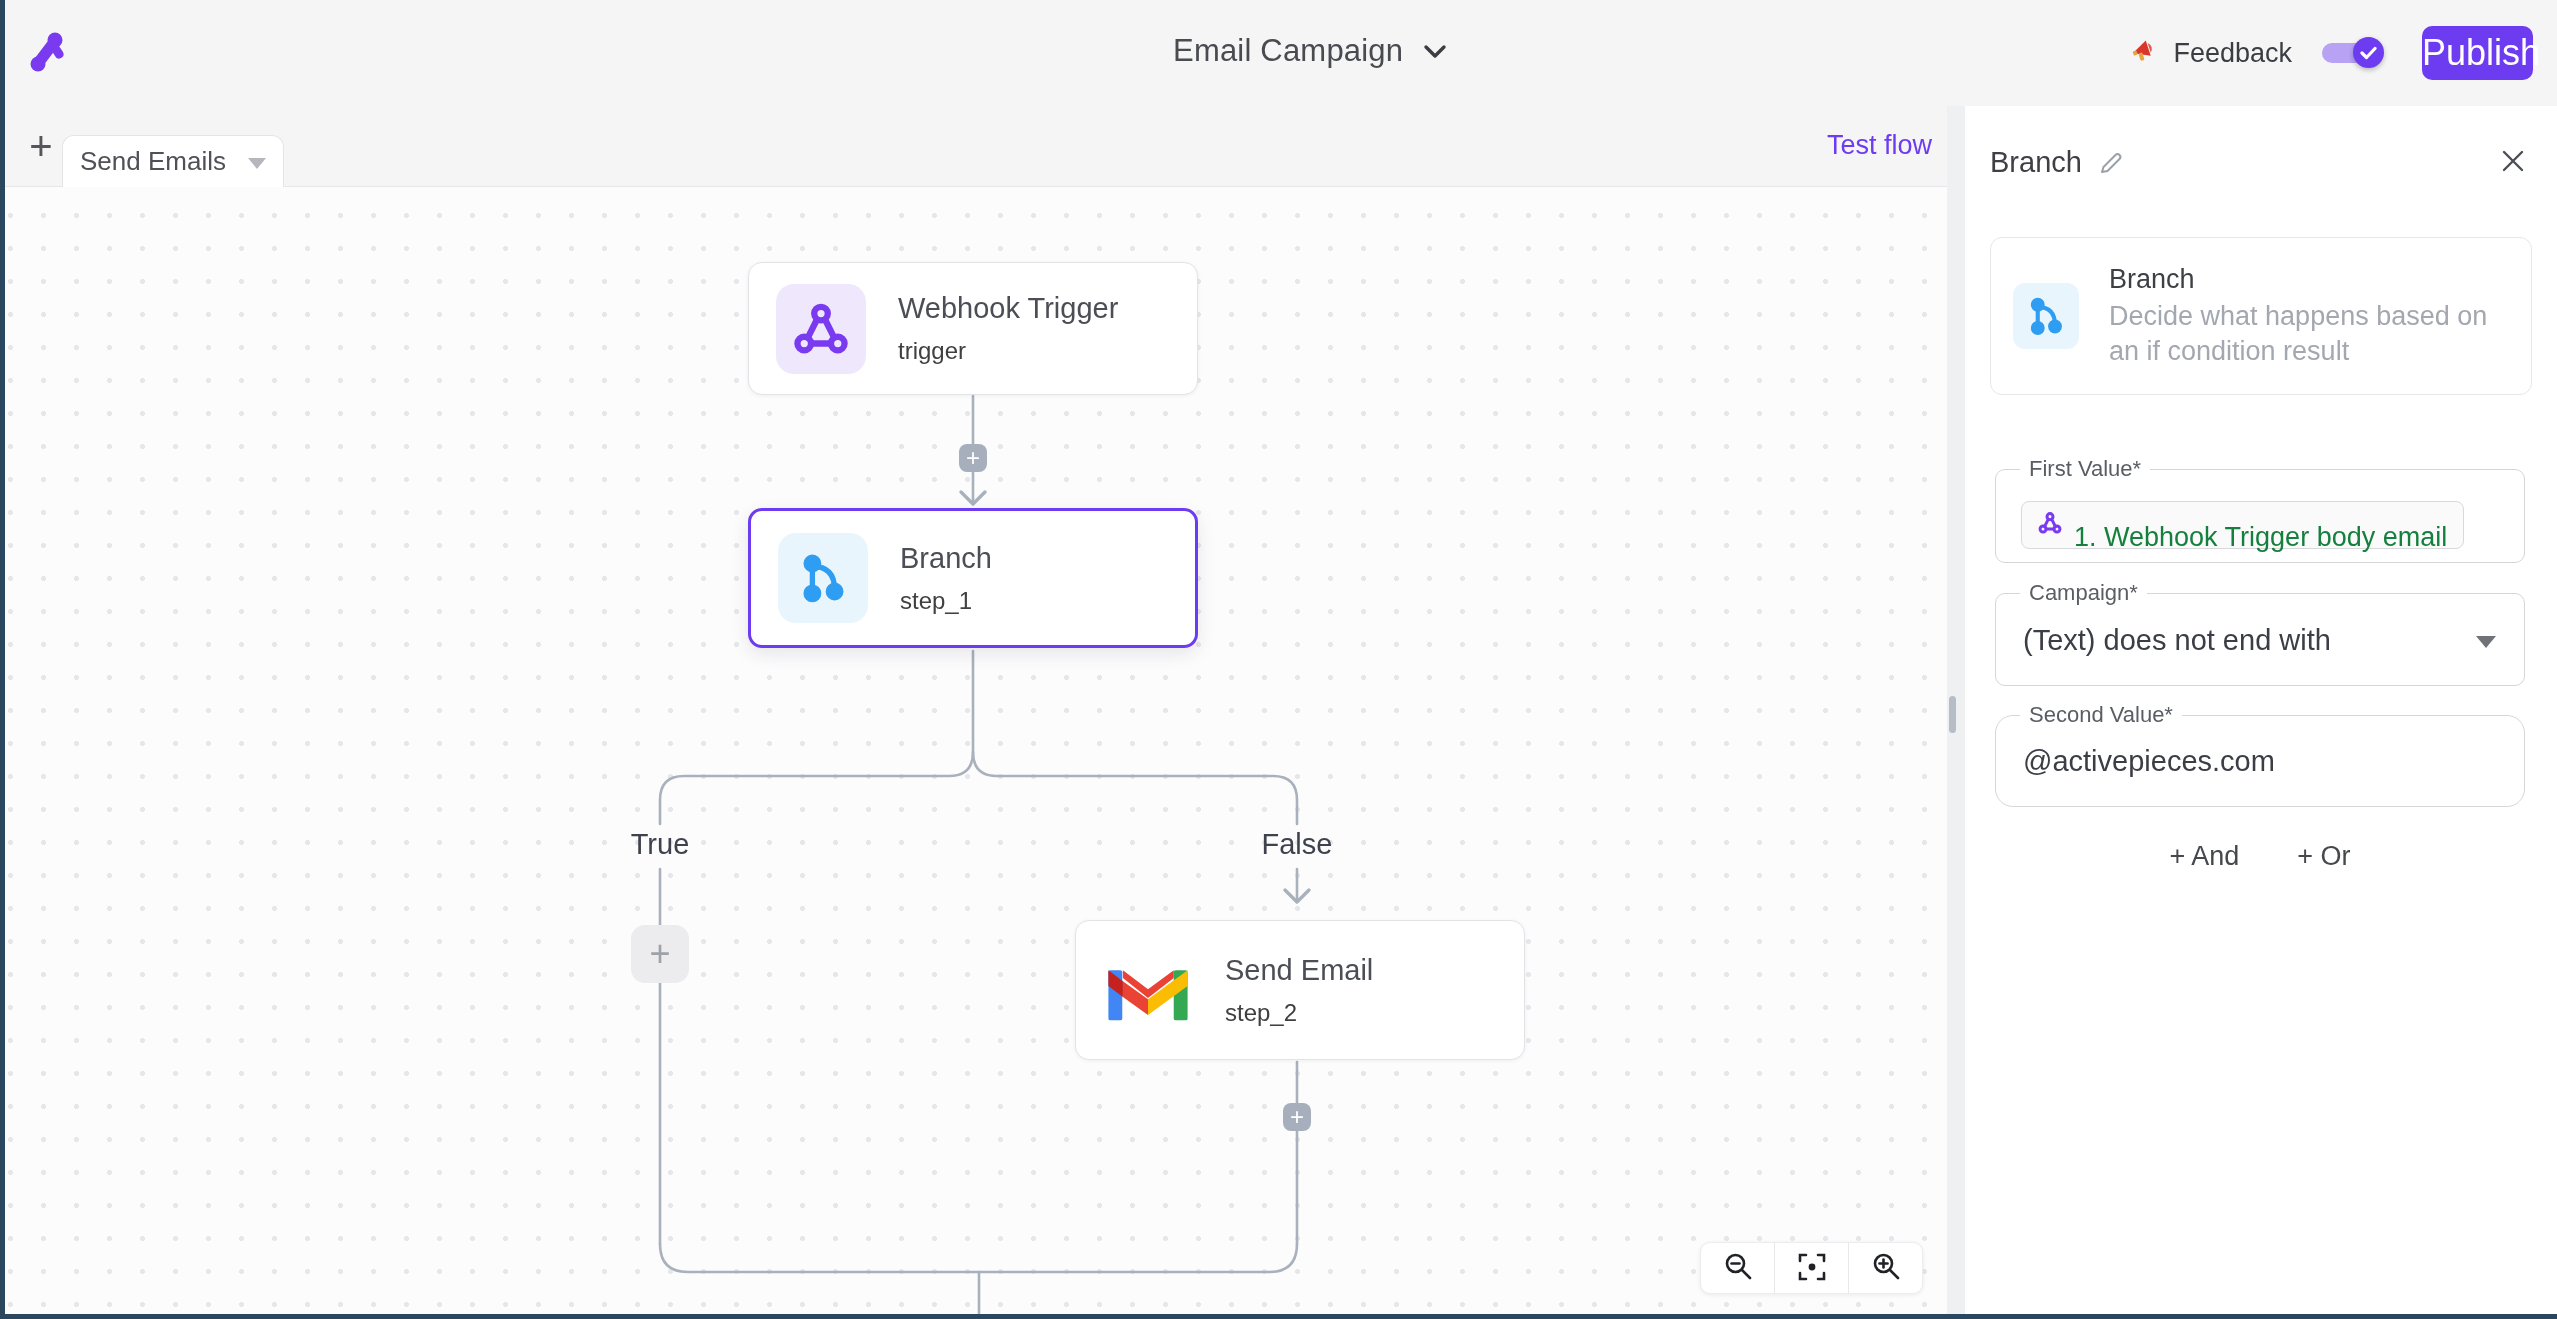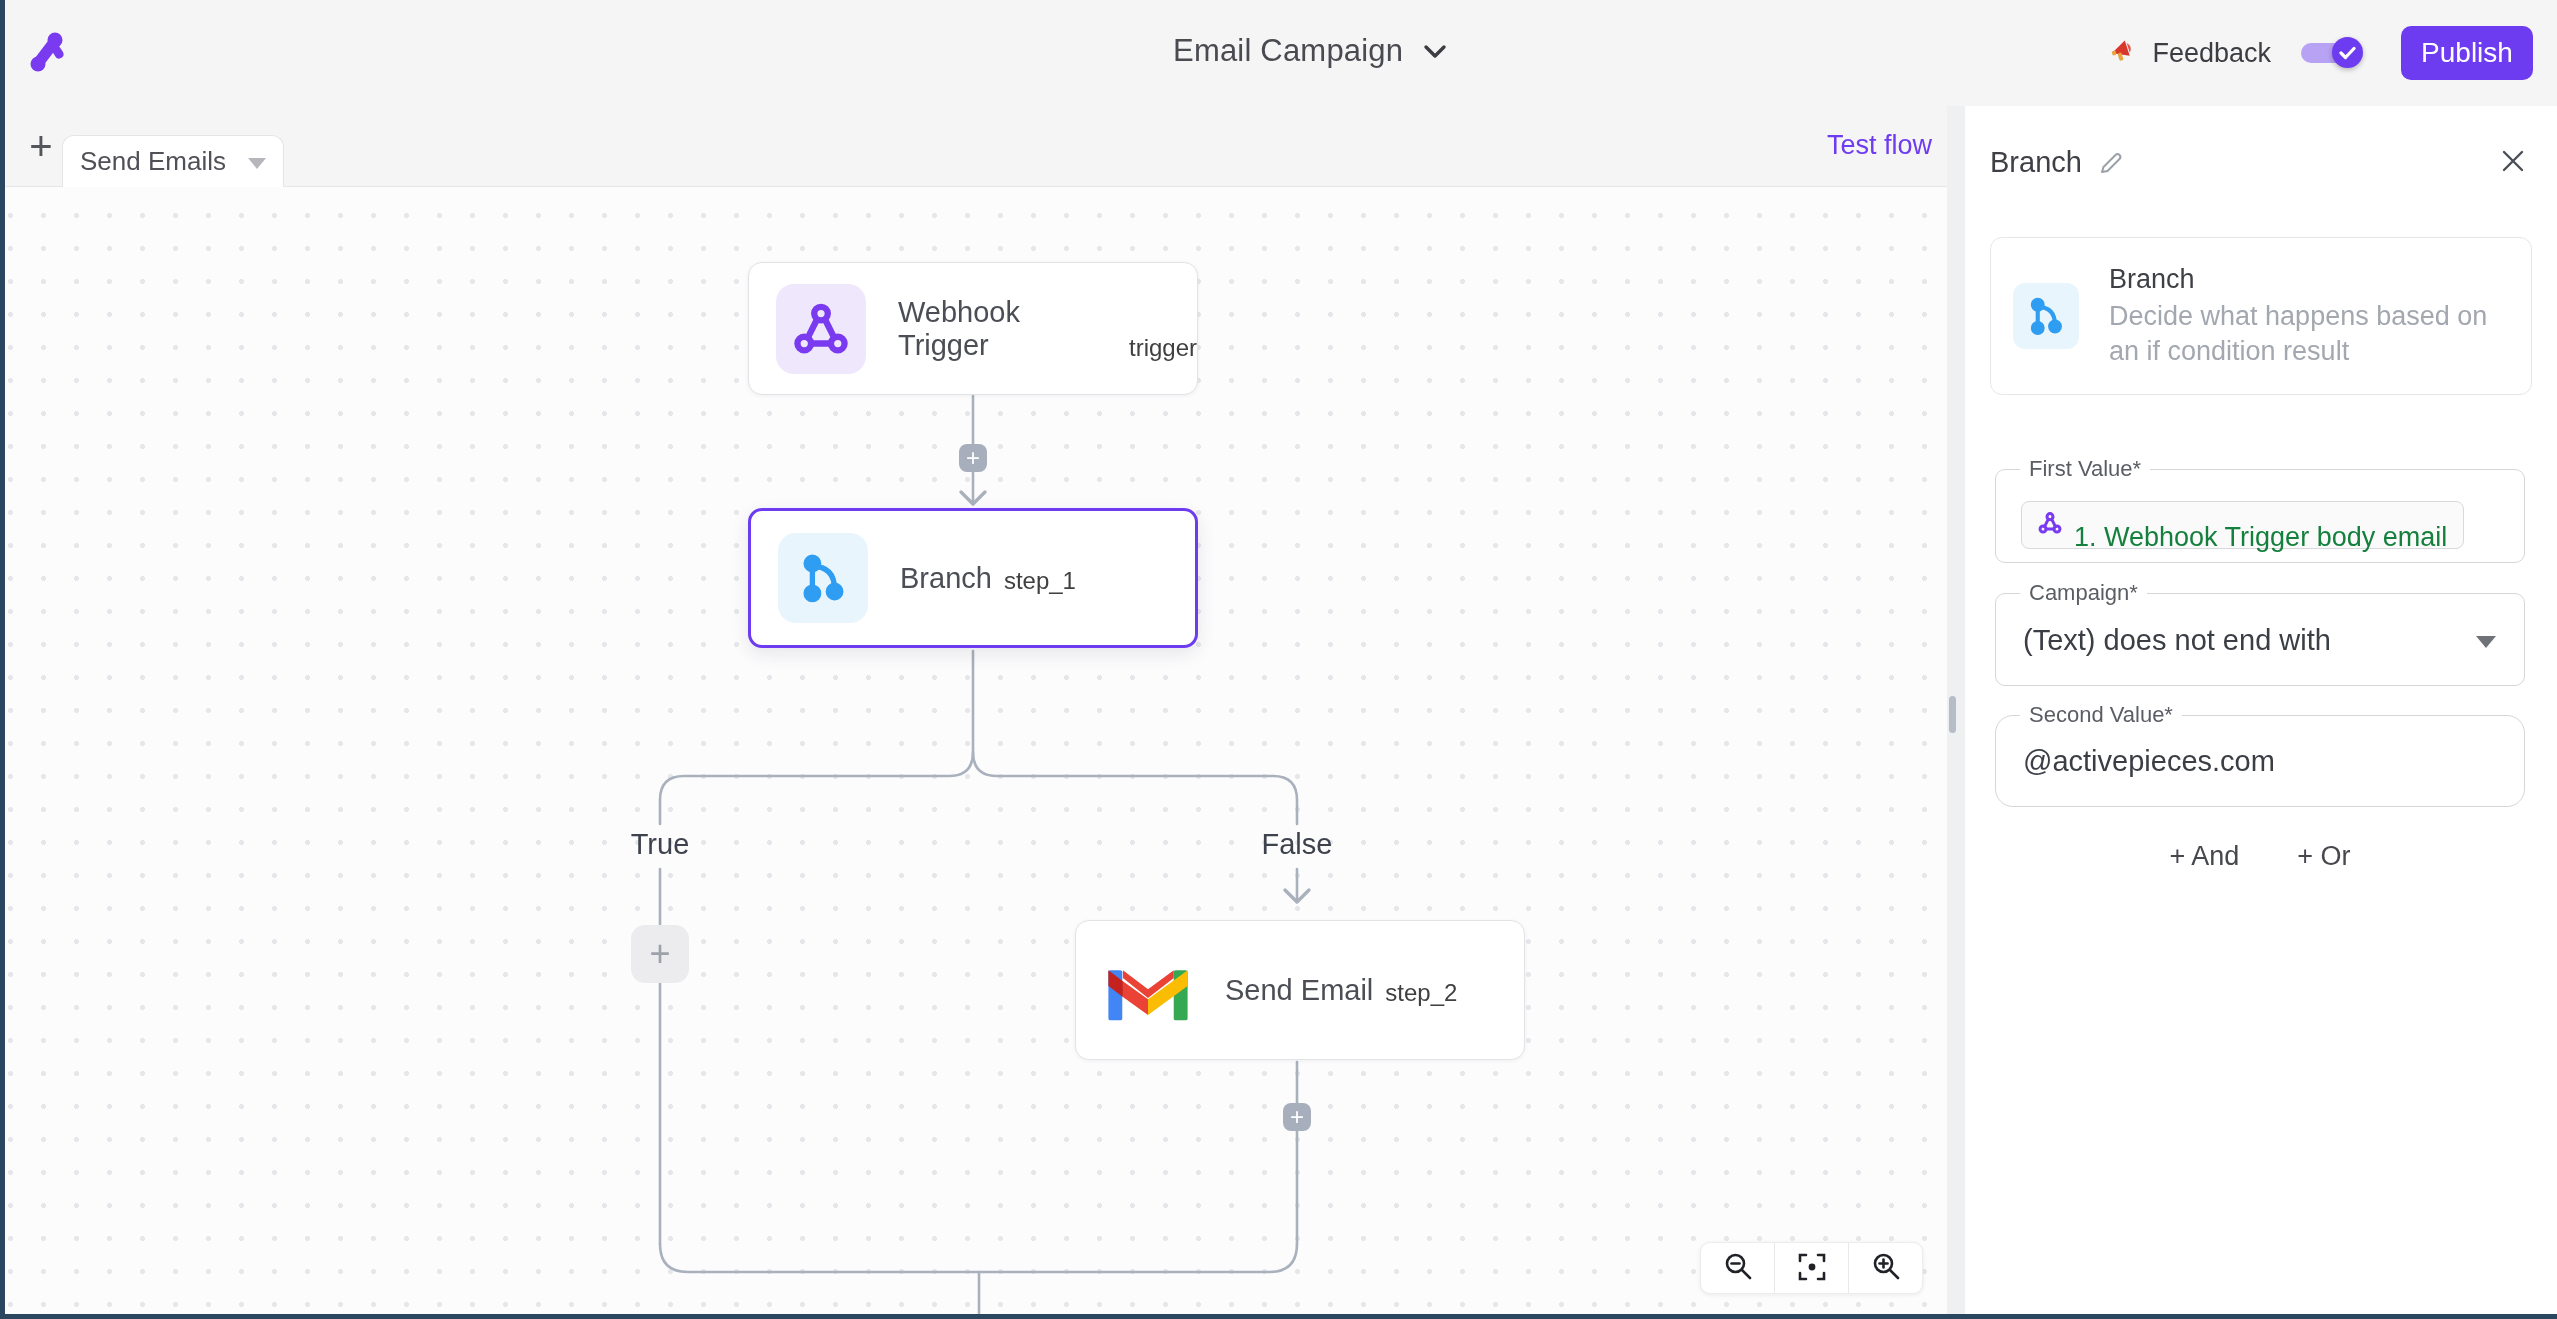--- a/index.html
+++ b/index.html
@@ -21,22 +21,22 @@
   .flow-title { font-size:31px; color:#4a4b51; letter-spacing:.2px; }
   .title-chevron { margin-top:6px; }
 
   .header-right { position:absolute; right:24px; top:0; height:106px; display:flex; align-items:center; gap:30px; }
   .feedback { display:flex; align-items:center; gap:12px; cursor:pointer; }
   .feedback-label { font-size:27px; color:#3c3d42; }
   .toggle { position:relative; width:56px; height:22px; margin-right:14px; cursor:pointer; }
   .toggle-track { position:absolute; left:0; top:1px; width:56px; height:20px; border-radius:10px; background:#b7a2f4; }
   .toggle-thumb { position:absolute; right:-6px; top:-5px; width:31px; height:31px; border-radius:50%;
                   background:#6e3cf0; box-shadow:0 2px 5px rgba(0,0,0,.25); display:flex; align-items:center; justify-content:center; }
-  .publish-btn { width:132px; height:54px; border:none; border-radius:10px; background:#6e3cf0; color:#fff;
-                 font-size:28px; font-family:inherit; cursor:pointer; }
+  .publish-btn { width:111px; height:54px; border:none; border-radius:10px; background:#6e3cf0; color:#fff;
+                 font-size:36px; font-family:inherit; cursor:pointer; }
 
   
   .tabrow { position:absolute; left:5px; top:106px; width:1942px; height:81px; background:#f5f5f6; z-index:20; border-bottom:1px solid #e7e7ea; }
   .add-tab-btn { position:absolute; left:14px; top:18px; width:44px; height:44px; font-size:40px; font-weight:200;
                  color:#55565c; background:none; border:none; cursor:pointer; line-height:40px; }
   .flow-tab { position:absolute; left:57px; top:29px; width:222px; height:52px; background:#fff;
               border:1px solid #e5e5e8; border-bottom:none; border-radius:12px 12px 0 0;
               display:flex; align-items:center; justify-content:center; gap:22px; cursor:pointer; }
   .flow-tab-label { font-size:26px; color:#505157; }
   .tab-caret { width:0; height:0; border-left:9px solid transparent; border-right:9px solid transparent; border-top:11px solid #b6b7bc; margin-top:3px; }
@@ -47,21 +47,21 @@
   .canvas { position:absolute; left:5px; top:187px; width:1942px; height:1127px; background:#fcfcfd; z-index:10;
             background-image:radial-gradient(#e5e7eb 2.6px, transparent 2.6px); background-size:33px 33px; background-position:22px 12px; }
   .gutter { position:absolute; left:1947px; top:106px; width:18px; height:1208px; background:#eff0f2; z-index:15; }
   .scrollbar-thumb { position:absolute; left:1949px; top:696px; width:7px; height:37px; border-radius:4px; background:#b7bdc7; z-index:16; cursor:pointer; }
 
   .connectors { position:absolute; left:0; top:0; width:1947px; height:1319px; z-index:11; pointer-events:none; }
 
   .node { position:absolute; width:450px; background:#fff; border:1px solid #e2e3e7; border-radius:14px;
           box-shadow:0 1px 4px rgba(25,30,40,.06); display:flex; align-items:center; gap:32px; padding-left:27px; cursor:pointer; z-index:12; }
   .node-icon { width:90px; height:90px; border-radius:18px; display:flex; align-items:center; justify-content:center; flex:0 0 auto; }
-  .node-texts { display:flex; flex-direction:row; gap:12px;align-items:flex-end; }
+  .node-texts { display:flex; flex-direction:column; gap:12px; }
   .node-title { font-size:29px; color:#4c4e55; }
   .node-sub { font-size:24px; color:#404040; }
 
   .node-webhook { left:748px; top:262px; height:133px; }
   .icon-bg-purple { background:#efe8fd; }
   .node-branch { left:748px; top:508px; height:140px; border:3px solid #6e3cf0; box-shadow:0 6px 18px rgba(40,40,60,.10); }
   .icon-bg-blue { background:#e9f5fd; }
   .node-sendemail { left:1075px; top:920px; height:140px; }
   .gmail-iconbox { width:90px; height:90px; display:flex; align-items:center; justify-content:center; flex:0 0 auto; }
 

